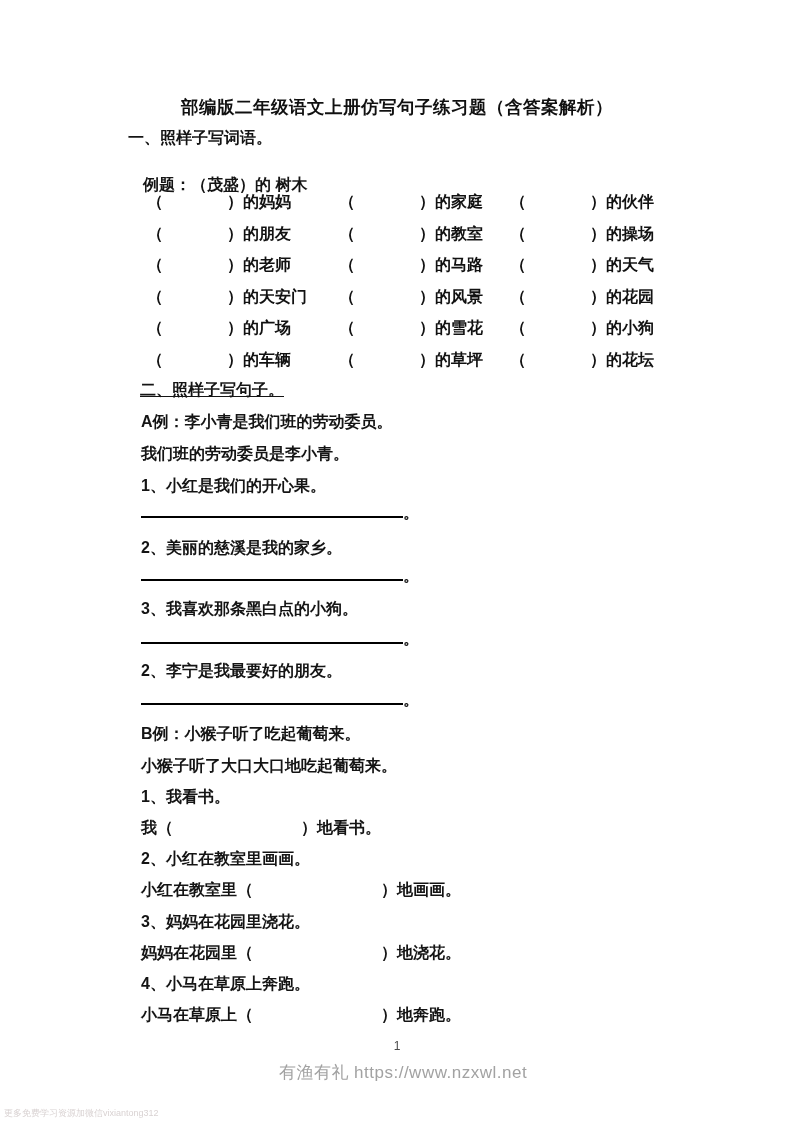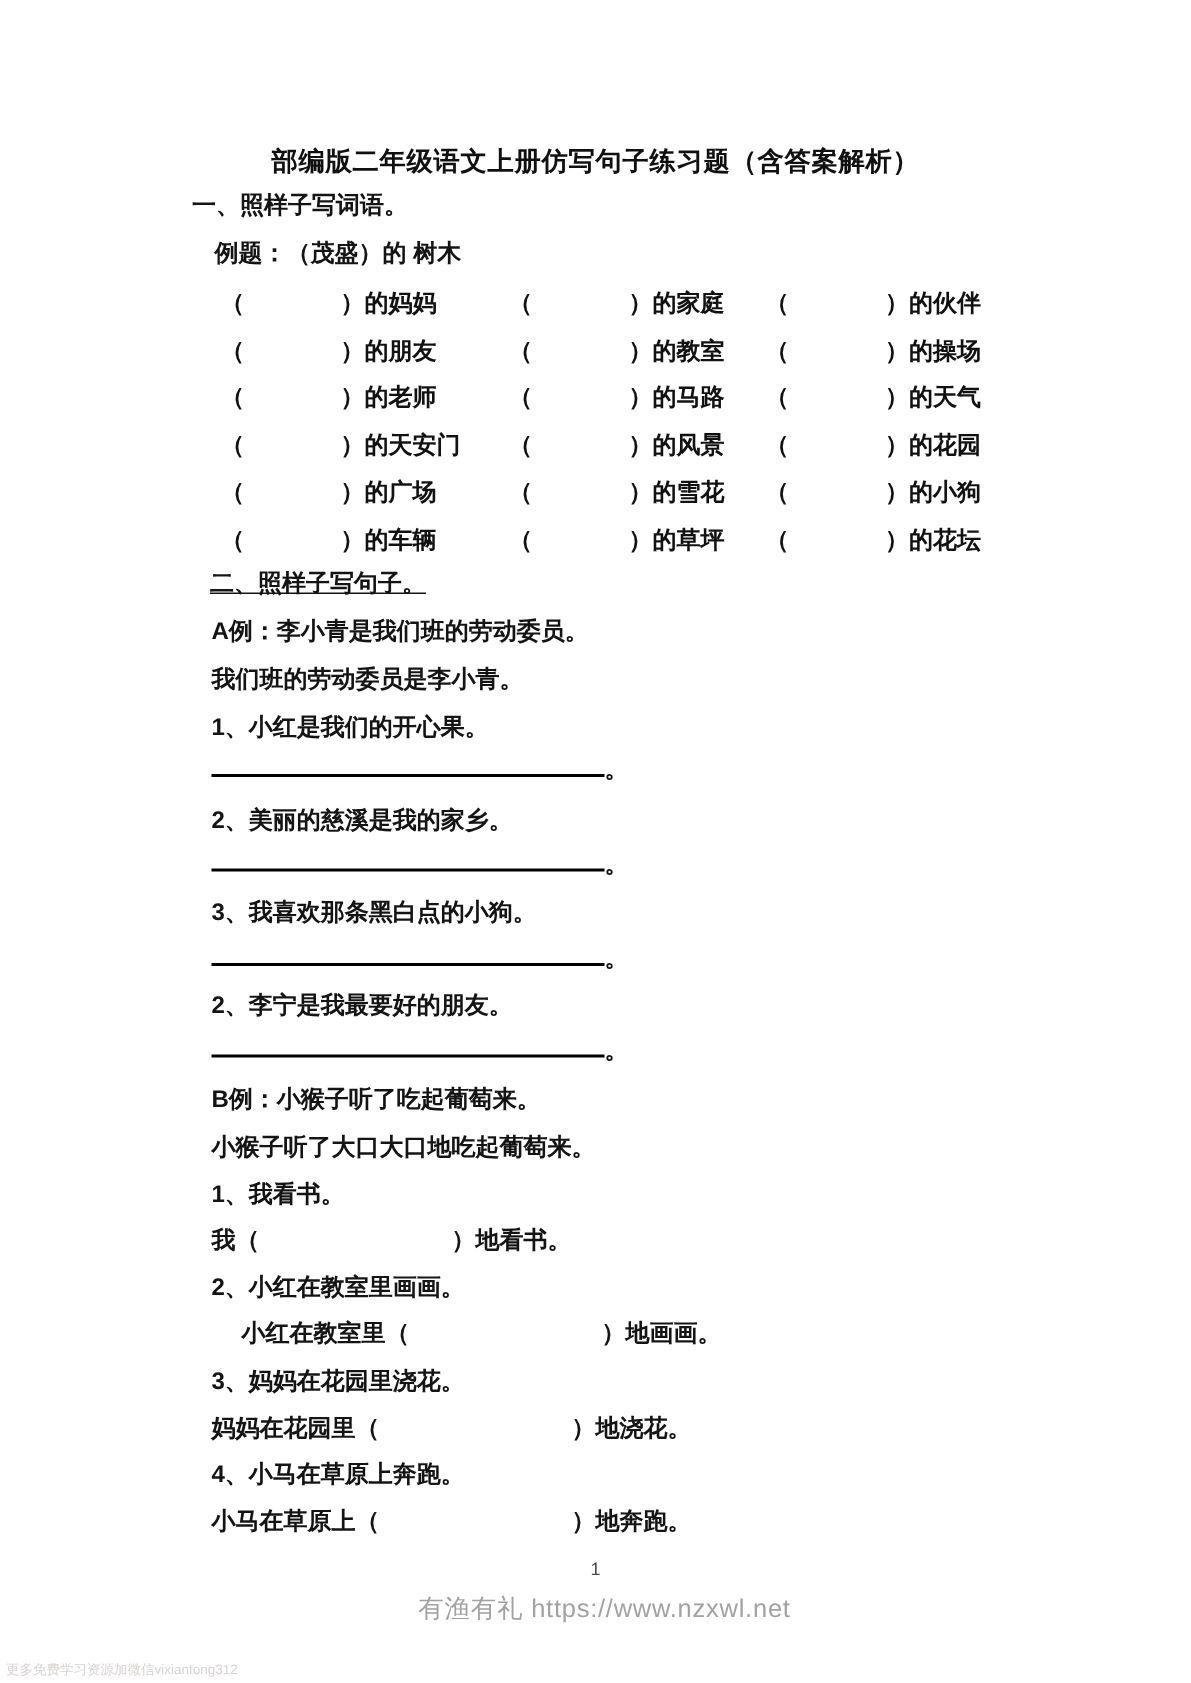--- a/index.html
+++ b/index.html
@@ -67,21 +67,21 @@
   }
 </style>
 </head>
 <body>
 
 <div class="page">
 
   <div class="title" style="top:95px;">部编版二年级语文上册仿写句子练习题（含答案解析）</div>
 
   <div class="line" style="top:129px;left:128px;">一、照样子写词语。</div>
-  <div class="line" style="top:161px;left:143px;text-align:right;">例题：（茂盛）的 树木</div>
+  <div class="line" style="top:176px;left:143px;text-align:right;">例题：（茂盛）的 树木</div>
 
   <div class="grid-row" style="top:192px;">
     <span class="grid-cell c0"><span>（</span><span class="gap"></span><span>）的妈妈</span></span>
     <span class="grid-cell c1"><span>（</span><span class="gap"></span><span>）的家庭</span></span>
     <span class="grid-cell c2"><span>（</span><span class="gap"></span><span>）的伙伴</span></span>
   </div>
   <div class="grid-row" style="top:224px;">
     <span class="grid-cell c0"><span>（</span><span class="gap"></span><span>）的朋友</span></span>
     <span class="grid-cell c1"><span>（</span><span class="gap"></span><span>）的教室</span></span>
     <span class="grid-cell c2"><span>（</span><span class="gap"></span><span>）的操场</span></span>
@@ -123,21 +123,21 @@
   <div class="line" style="top:662px;left:141px;">2、李宁是我最要好的朋友。</div>
   <div class="blank-row" style="top:686px;"><span class="blank-rule"></span><span>。</span></div>
 
   <div class="line" style="top:725px;left:141px;">B例：小猴子听了吃起葡萄来。</div>
   <div class="line" style="top:757px;left:141px;">小猴子听了大口大口地吃起葡萄来。</div>
 
   <div class="line" style="top:788px;left:141px;">1、我看书。</div>
   <div class="line" style="top:819px;left:141px;"><span>我（</span><span class="gap-b"></span><span>）地看书。</span></div>
 
   <div class="line" style="top:850px;left:141px;">2、小红在教室里画画。</div>
-  <div class="line" style="top:881px;left:141px;margin-left:20px;"><span>小红在教室里（</span><span class="gap-b"></span><span>）地画画。</span></div>
+  <div class="line" style="top:881px;left:141px;"><span>小红在教室里（</span><span class="gap-b"></span><span>）地画画。</span></div>
 
   <div class="line" style="top:913px;left:141px;">3、妈妈在花园里浇花。</div>
   <div class="line" style="top:944px;left:141px;"><span>妈妈在花园里（</span><span class="gap-b"></span><span>）地浇花。</span></div>
 
   <div class="line" style="top:975px;left:141px;">4、小马在草原上奔跑。</div>
   <div class="line" style="top:1006px;left:141px;"><span>小马在草原上（</span><span class="gap-b"></span><span>）地奔跑。</span></div>
 
   <div class="page-number" style="top:1039px;">1</div>
   <div class="footer-mark" style="top:1061px;">有渔有礼 https://www.nzxwl.net</div>
   <div class="corner-mark" style="top:1107px;left:4px;">更多免费学习资源加微信vixiantong312</div>

